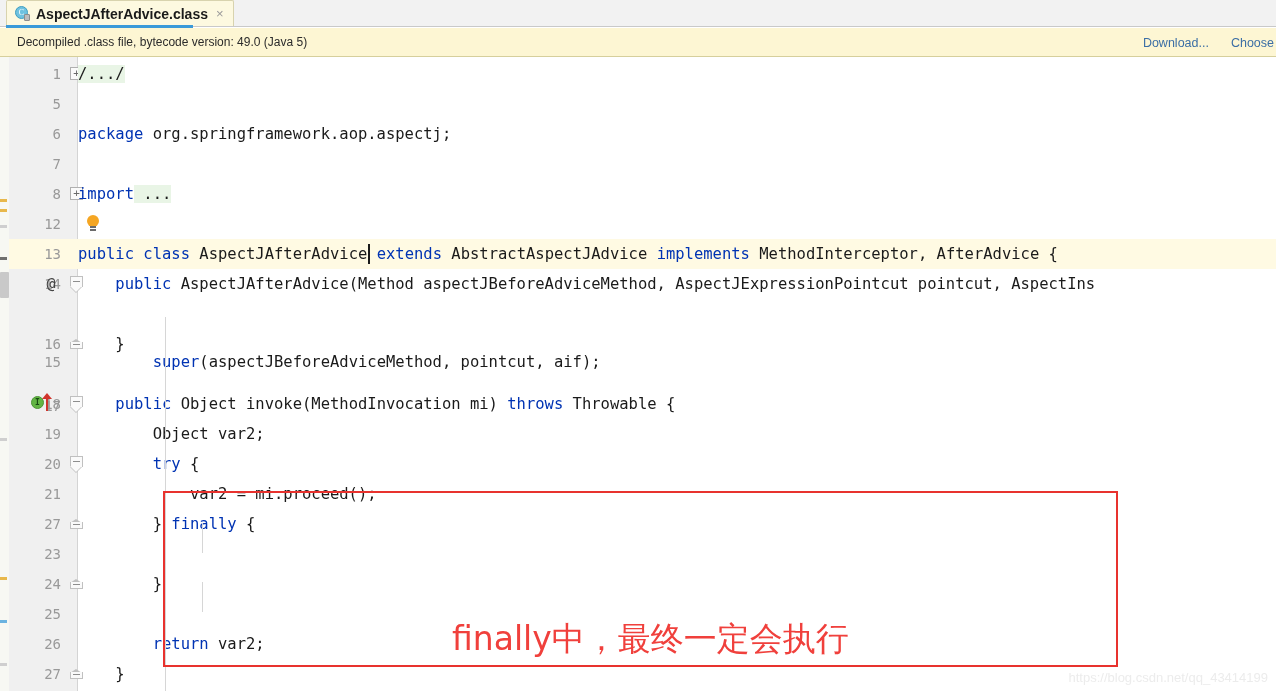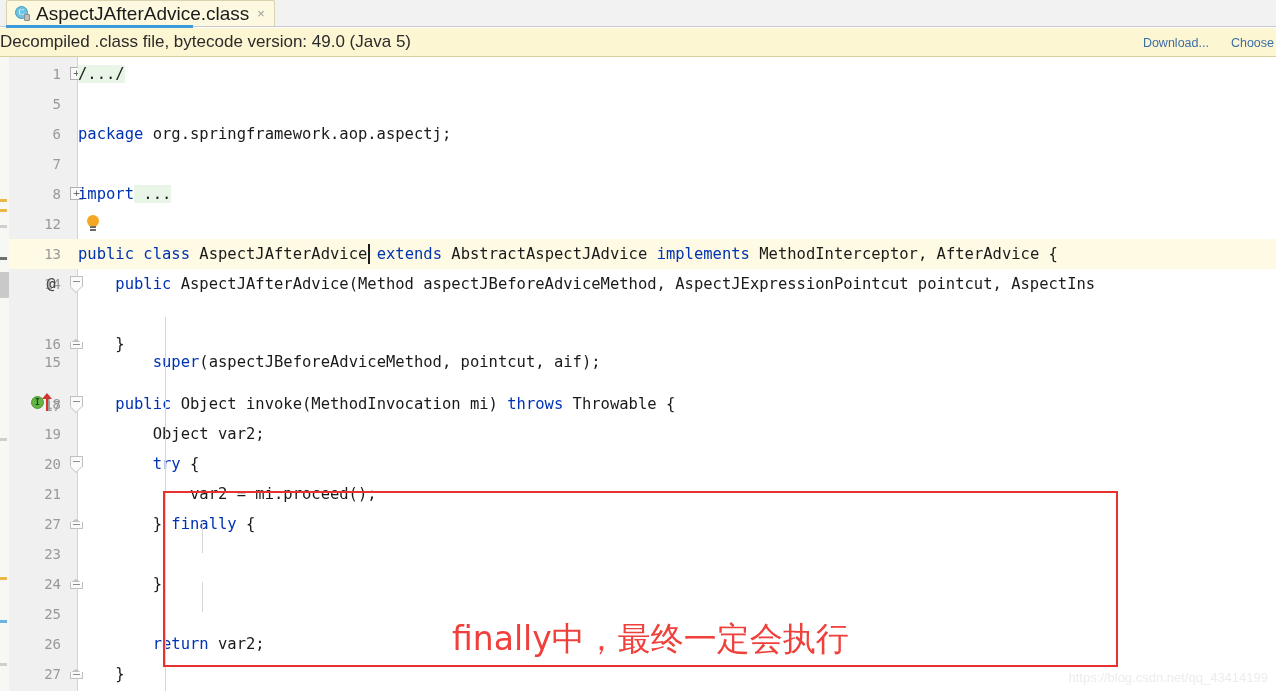--- a/index.html
+++ b/index.html
@@ -39,35 +39,35 @@
     border: 1px solid #3f9ec2;
     color: #ffffff;
     font-size: 8px; line-height: 12px; text-align: center;
     font-family: "Liberation Serif", serif;
   }
   .tab-icon .lockbox {
     position: absolute; right: 0; bottom: 0; width: 6px; height: 7px;
     background: #bdbdbd; border: 1px solid #8d8d8d; border-radius: 1px;
   }
   .tab-label {
-    font-size: 19px; color: #1a1a1a; white-space: nowrap;
+    font-size: 14px; color: #1a1a1a; white-space: nowrap; font-weight: bold;
   }
   .tab-close {
     font-size: 13px; color: #9a9a9a; line-height: 1; padding-left: 2px; cursor: default;
   }
 
   
   .banner {
     position: absolute; left: 0; top: 28px; width: 1276px; height: 29px;
     background: #fdf6d3;
     border-bottom: 1px solid #d6cf9c;
     display: flex; align-items: center;
   }
   .banner-text {
-    font-size: 17px; color: #2b2b2b; padding-left: 0; white-space: nowrap;
+    font-size: 12px; color: #2b2b2b; padding-left: 17px; white-space: nowrap;
   }
   .banner-actions {
     position: absolute; right: 0; top: 0; height: 29px;
     display: flex; align-items: center; gap: 22px; padding-right: 2px;
   }
   .banner-link {
     font-size: 12.5px; color: #3b6ea5; white-space: nowrap; cursor: pointer;
   }
 
   

